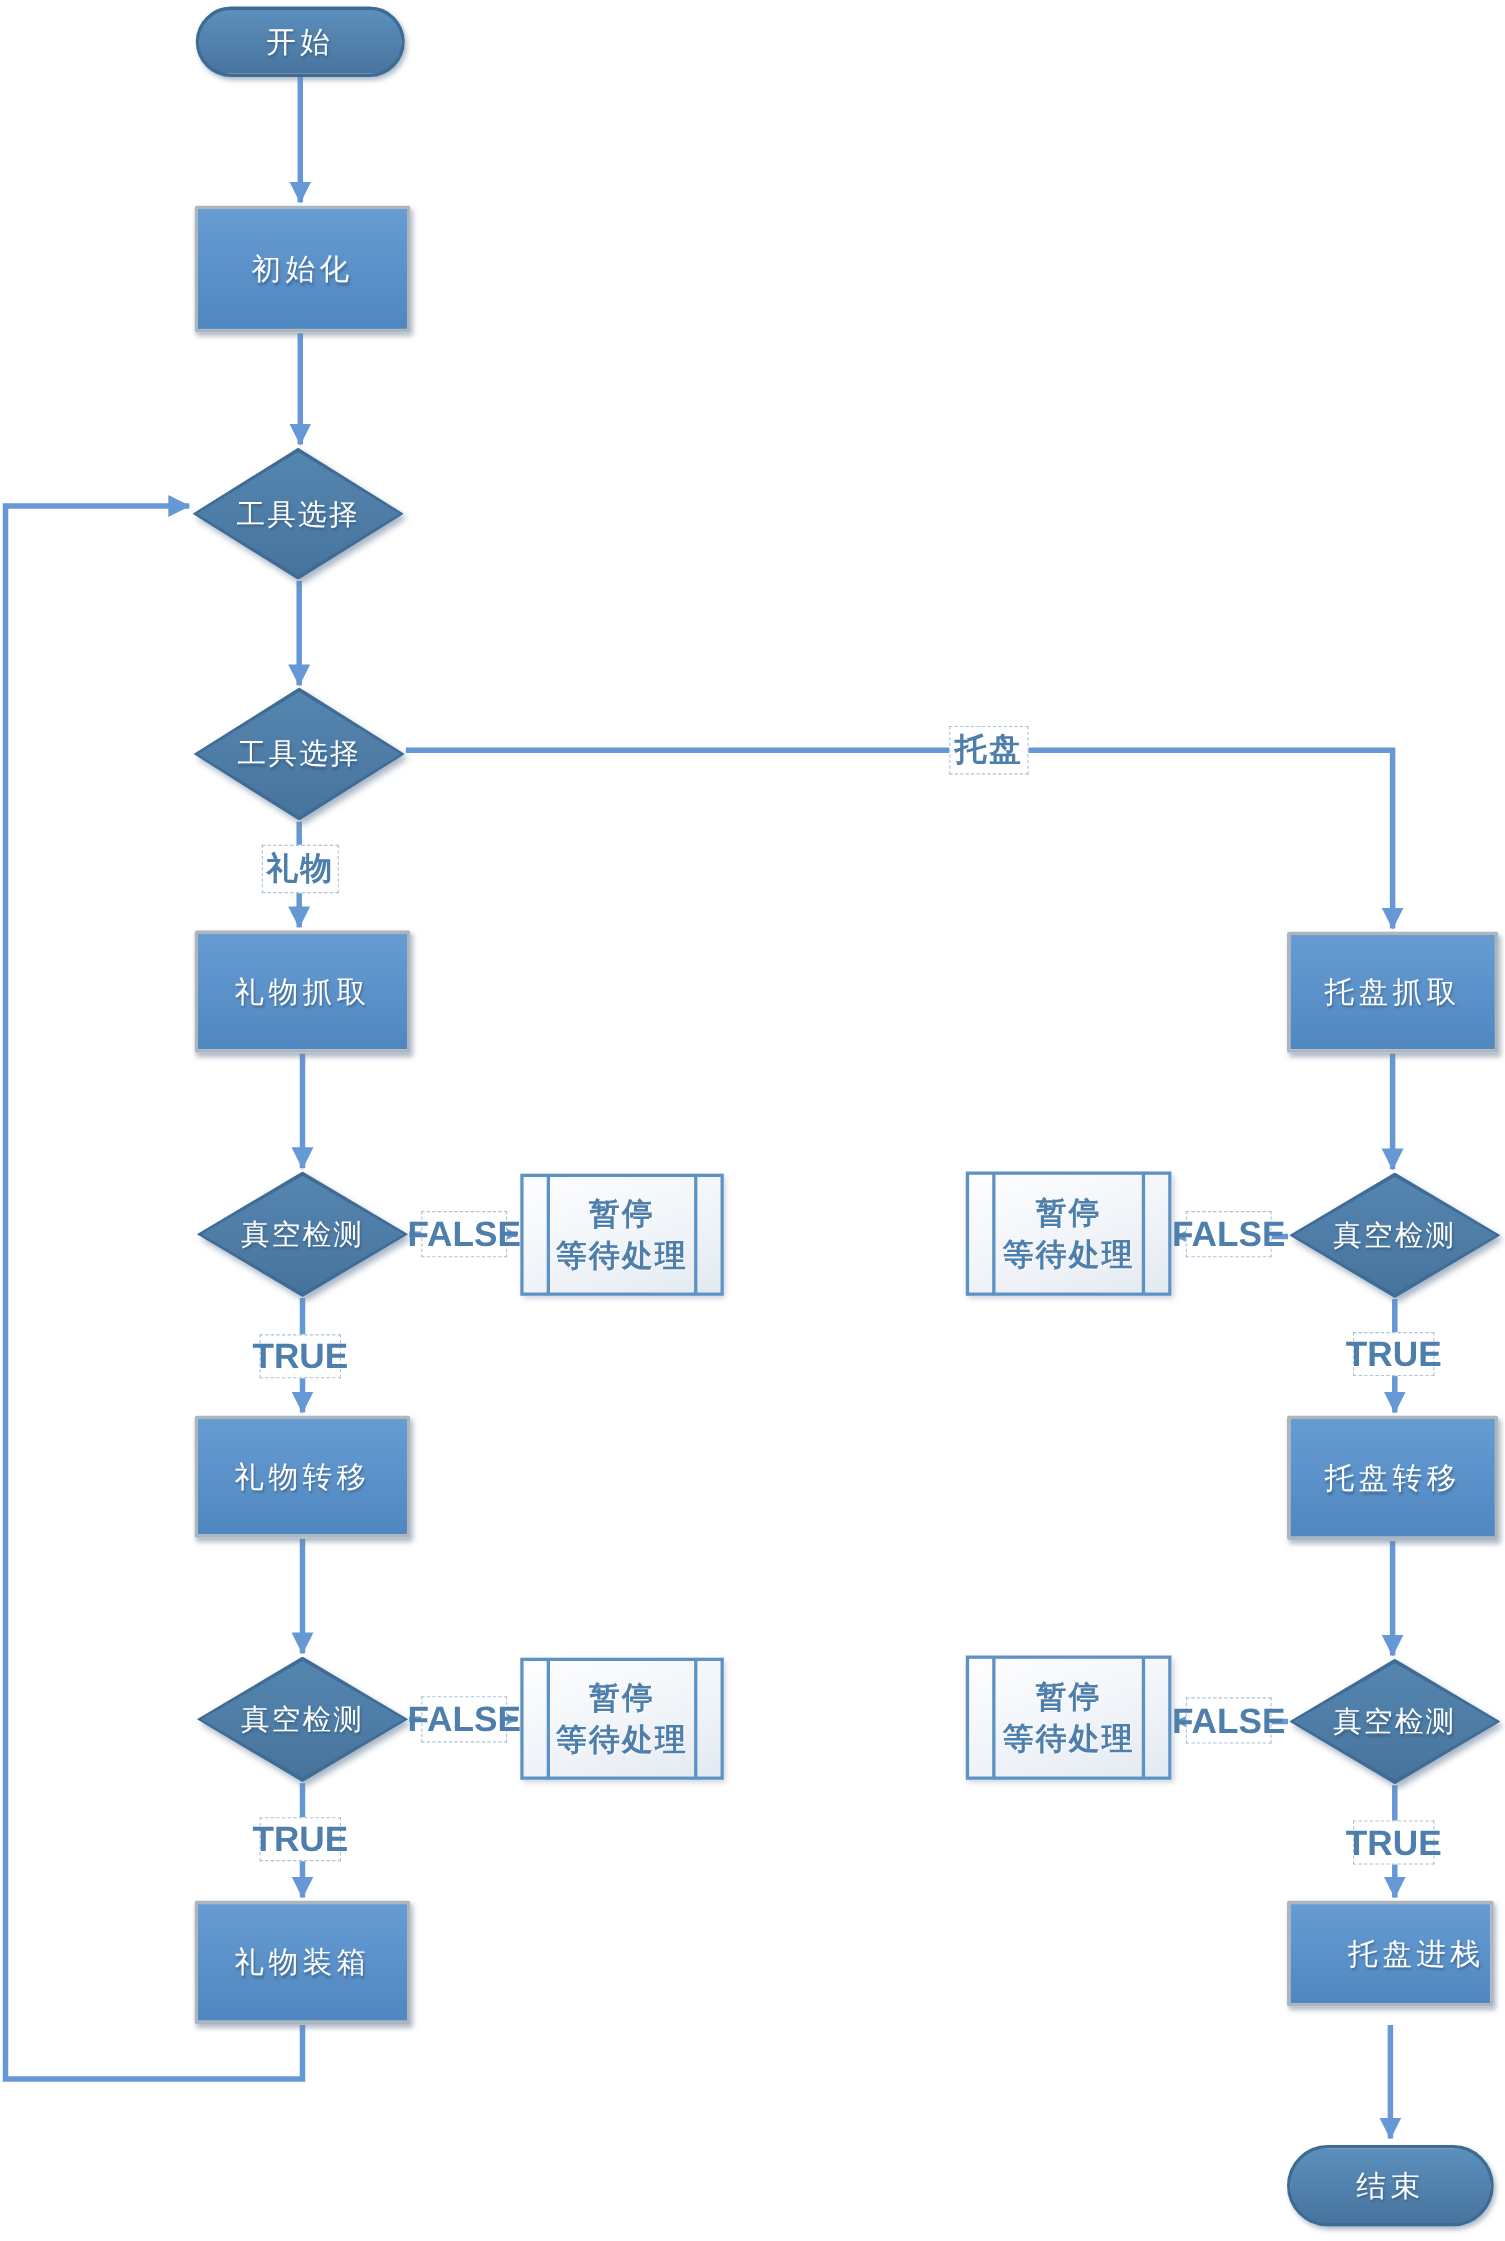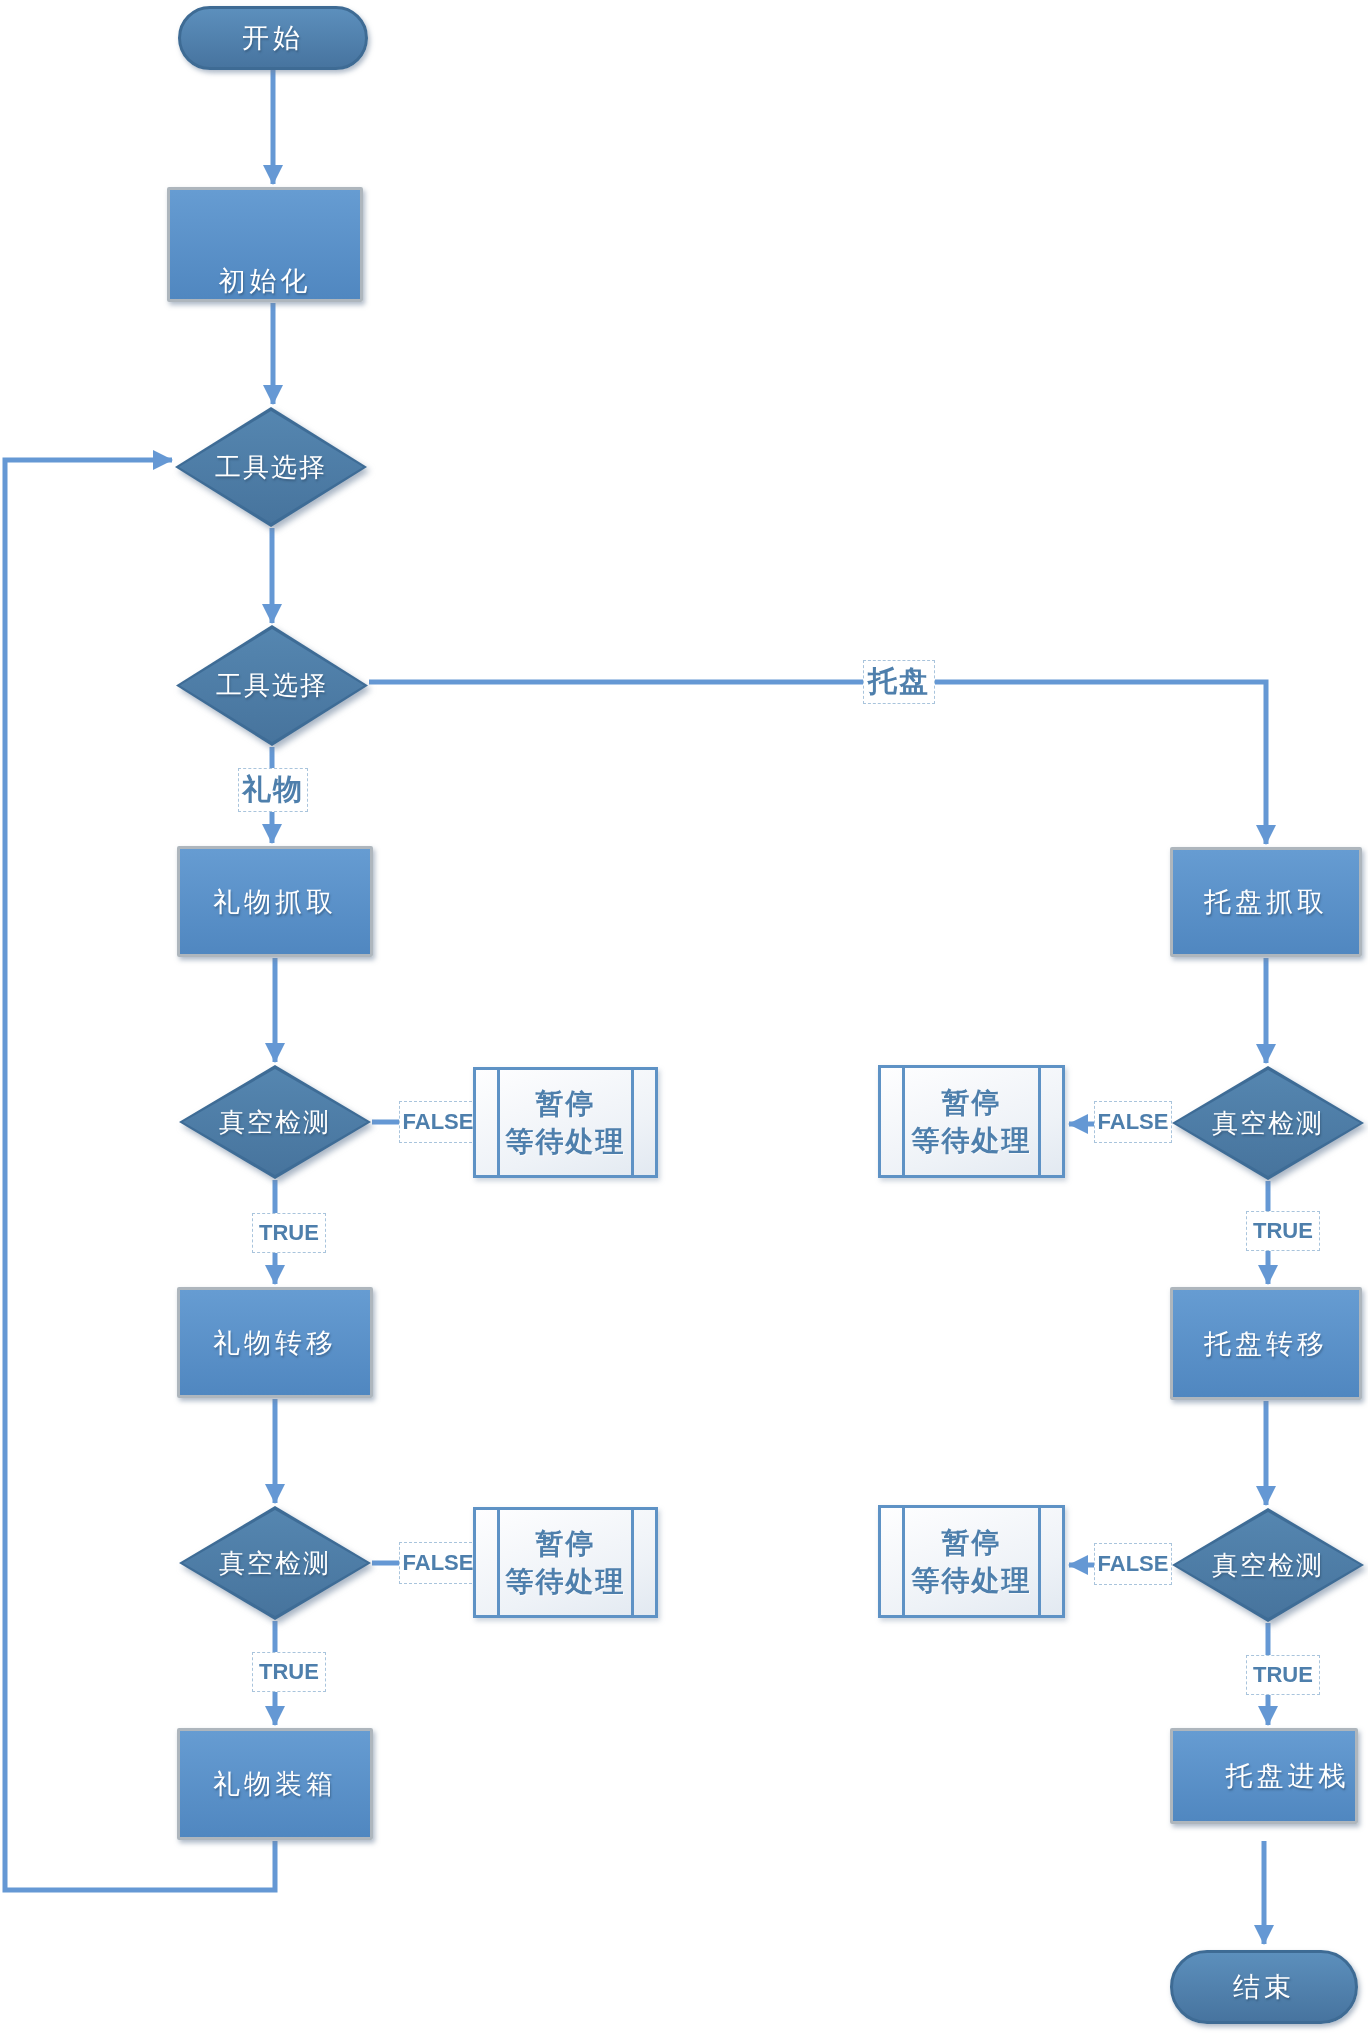--- a/index.html
+++ b/index.html
@@ -49,21 +49,21 @@
   .subroutine::before,.subroutine::after { content:""; position:absolute; top:-1px; bottom:-1px; width:3px; background:#5E92C5; }
   .subroutine::before { left:21px; }
   .subroutine::after  { right:21px; }
 
   .edge-label {
     position:absolute; display:flex; align-items:center; justify-content:center;
     background:#ffffff; border:1px dashed #A9C4DC;
     color:#4E7FAC; font-weight:bold;
   }
   .edge-label.zh { font-size:29px; letter-spacing:2px; }
-  .edge-label.en { font-size:22px; letter-spacing:0;margin-left:16px; }
+  .edge-label.en { font-size:32px; letter-spacing:0; }
 </style>
 </head>
 <body>
 
 <div class="canvas">
 
   <svg class="edges" viewBox="0 0 1368 2037" xmlns="http://www.w3.org/2000/svg">
     <defs>
       <marker id="arrow" viewBox="0 0 10 10" refX="9.5" refY="5" markerWidth="4" markerHeight="4" orient="auto-start-reverse">
         <path d="M0,0 L10,5 L0,10 z" fill="#6598D4"></path>
@@ -87,21 +87,21 @@
     <polyline points="1266,1401 1266,1505" marker-end="url(#arrow)"></polyline>
     <polyline points="1171,1565 1069,1565" marker-end="url(#arrow)"></polyline>
     <polyline points="1268,1623 1268,1725" marker-end="url(#arrow)"></polyline>
     <polyline points="1264,1841 1264,1944" marker-end="url(#arrow)"></polyline>
   </svg>
 
   <div class="node terminator" style="left:178px; top:6px; width:190px; height:64px; border-radius:32px;text-align:center;">
     <span>开始</span>
   </div>
 
-  <div class="node process" style="left:167px; top:187px; width:196px; height:115px;align-items:flex-end;">
+  <div class="node process" style="left:177px; top:187px; width:196px; height:115px;">
     <span>初始化</span>
   </div>
 
   <div class="node decision" style="left:175px; top:407px; width:192px; height:120px;">
     <div class="d-border"></div>
     <div class="d-fill"></div>
     <span class="node-label">工具选择</span>
   </div>
 
   <div class="node decision" style="left:176px; top:625px; width:192px; height:121px;">

